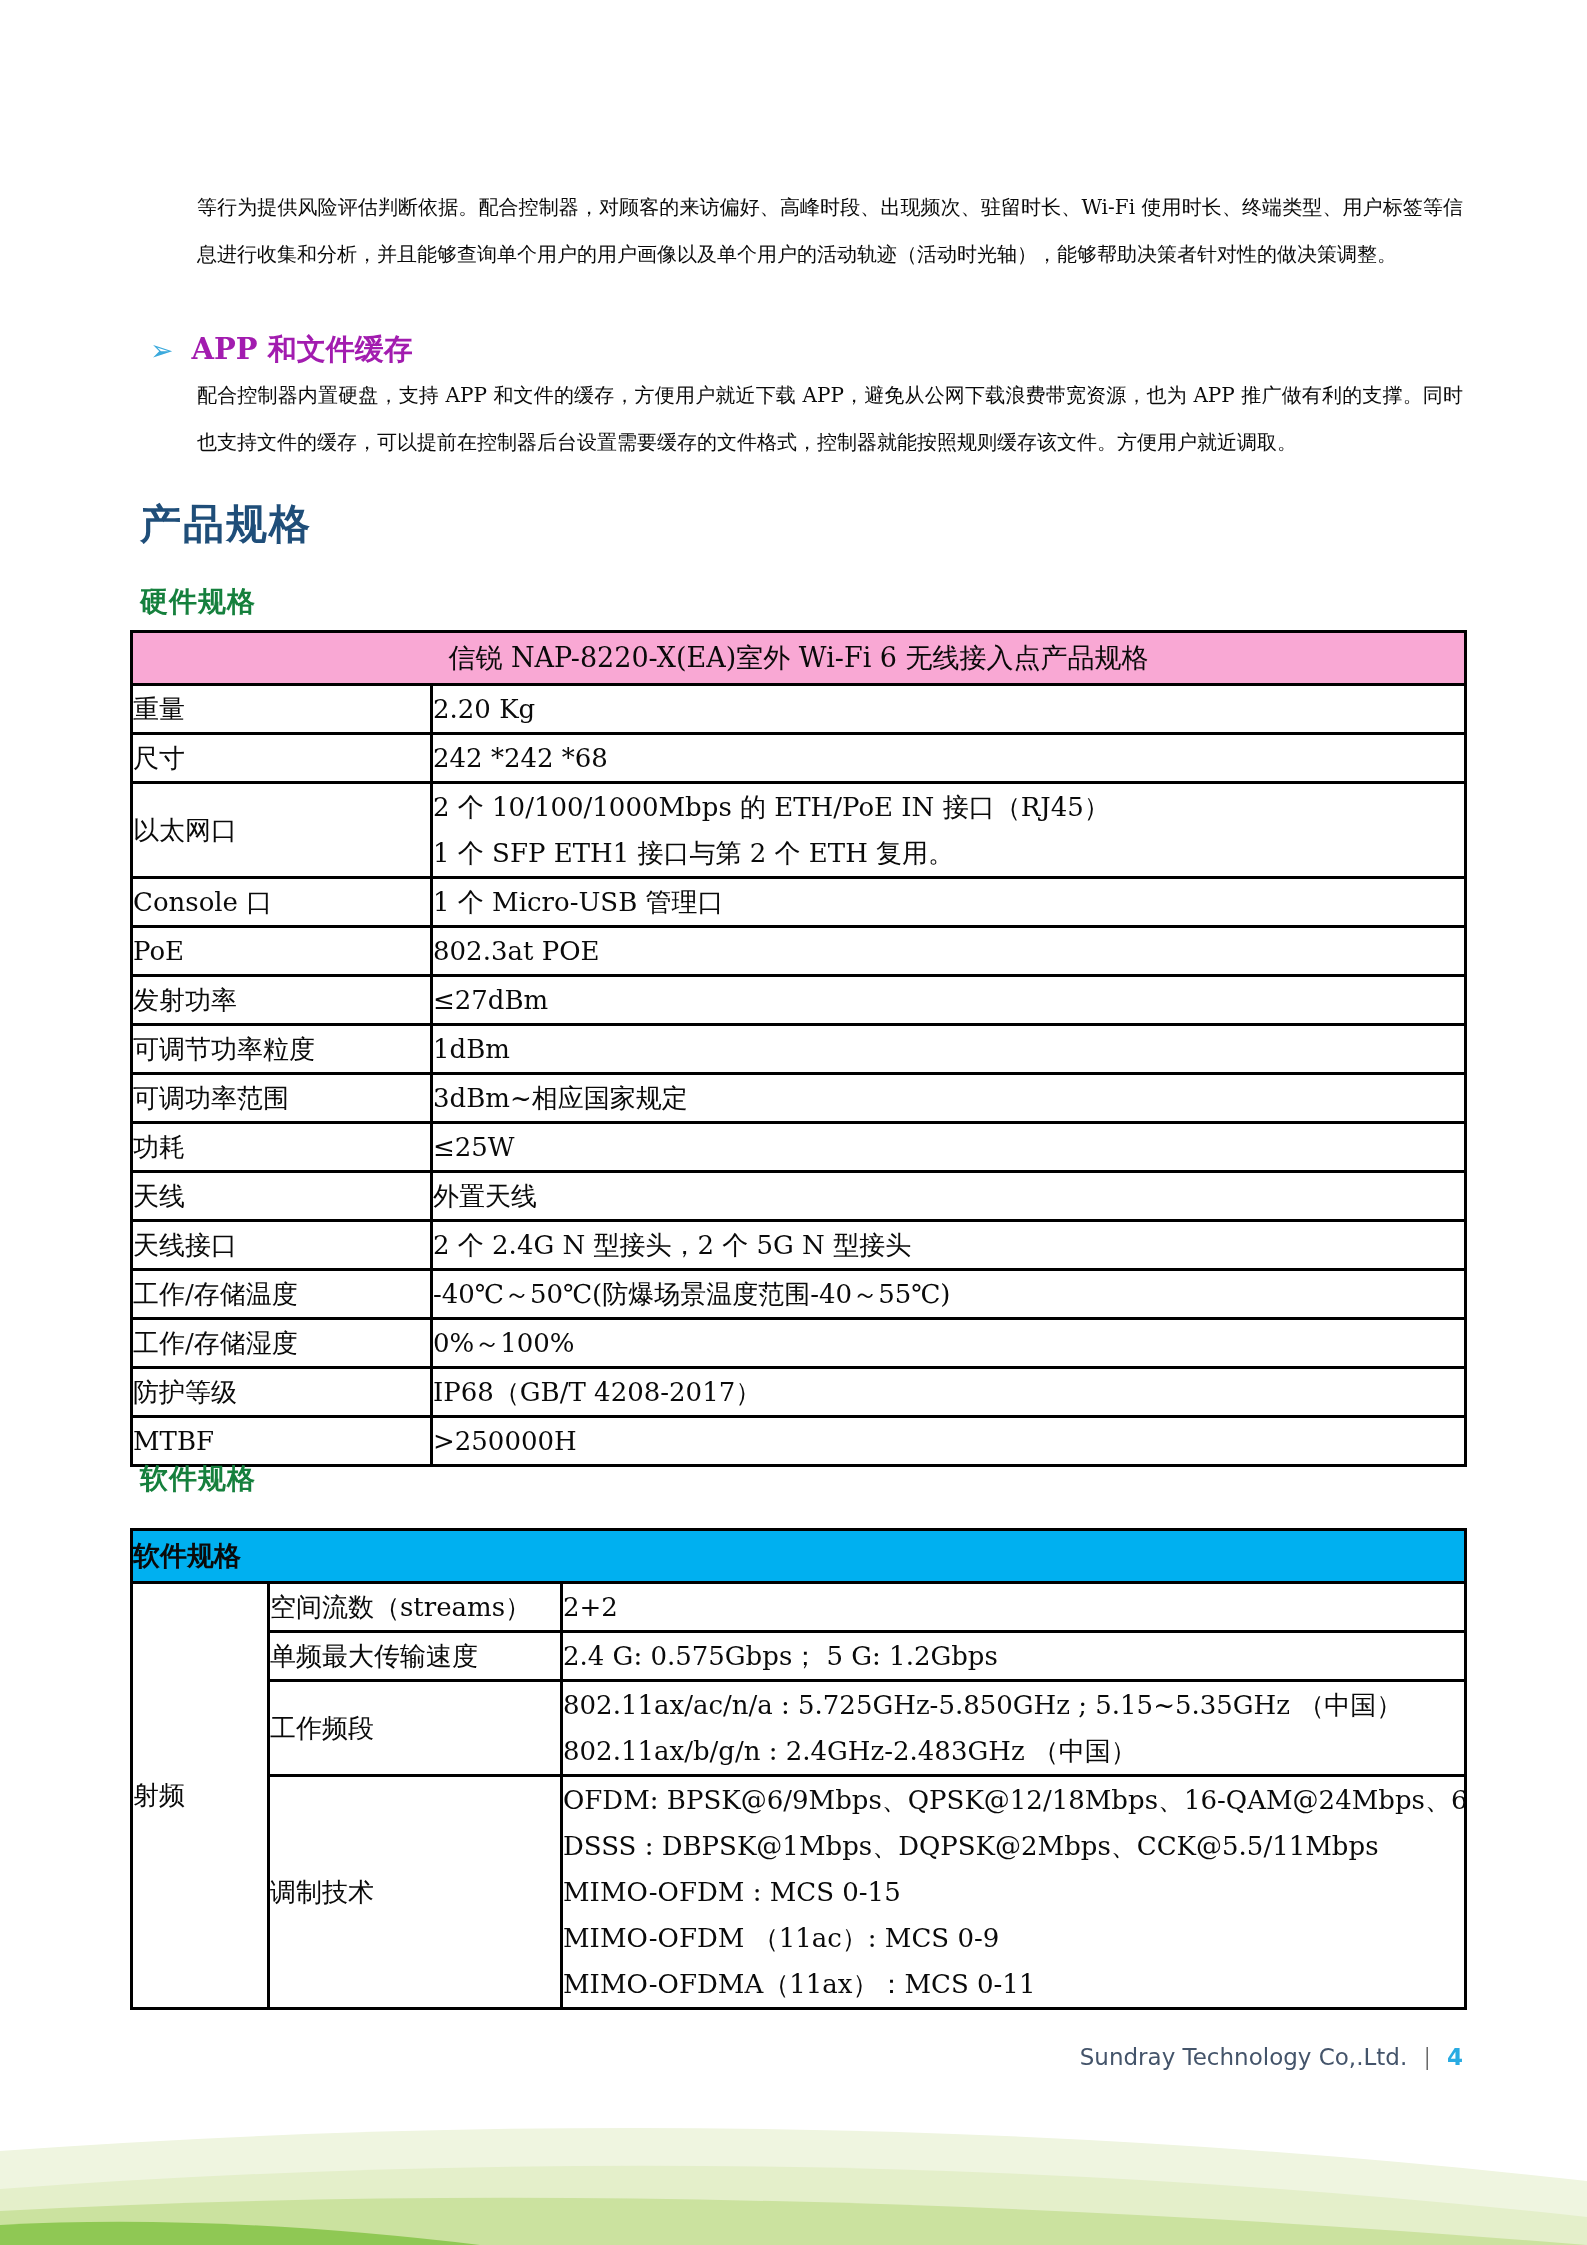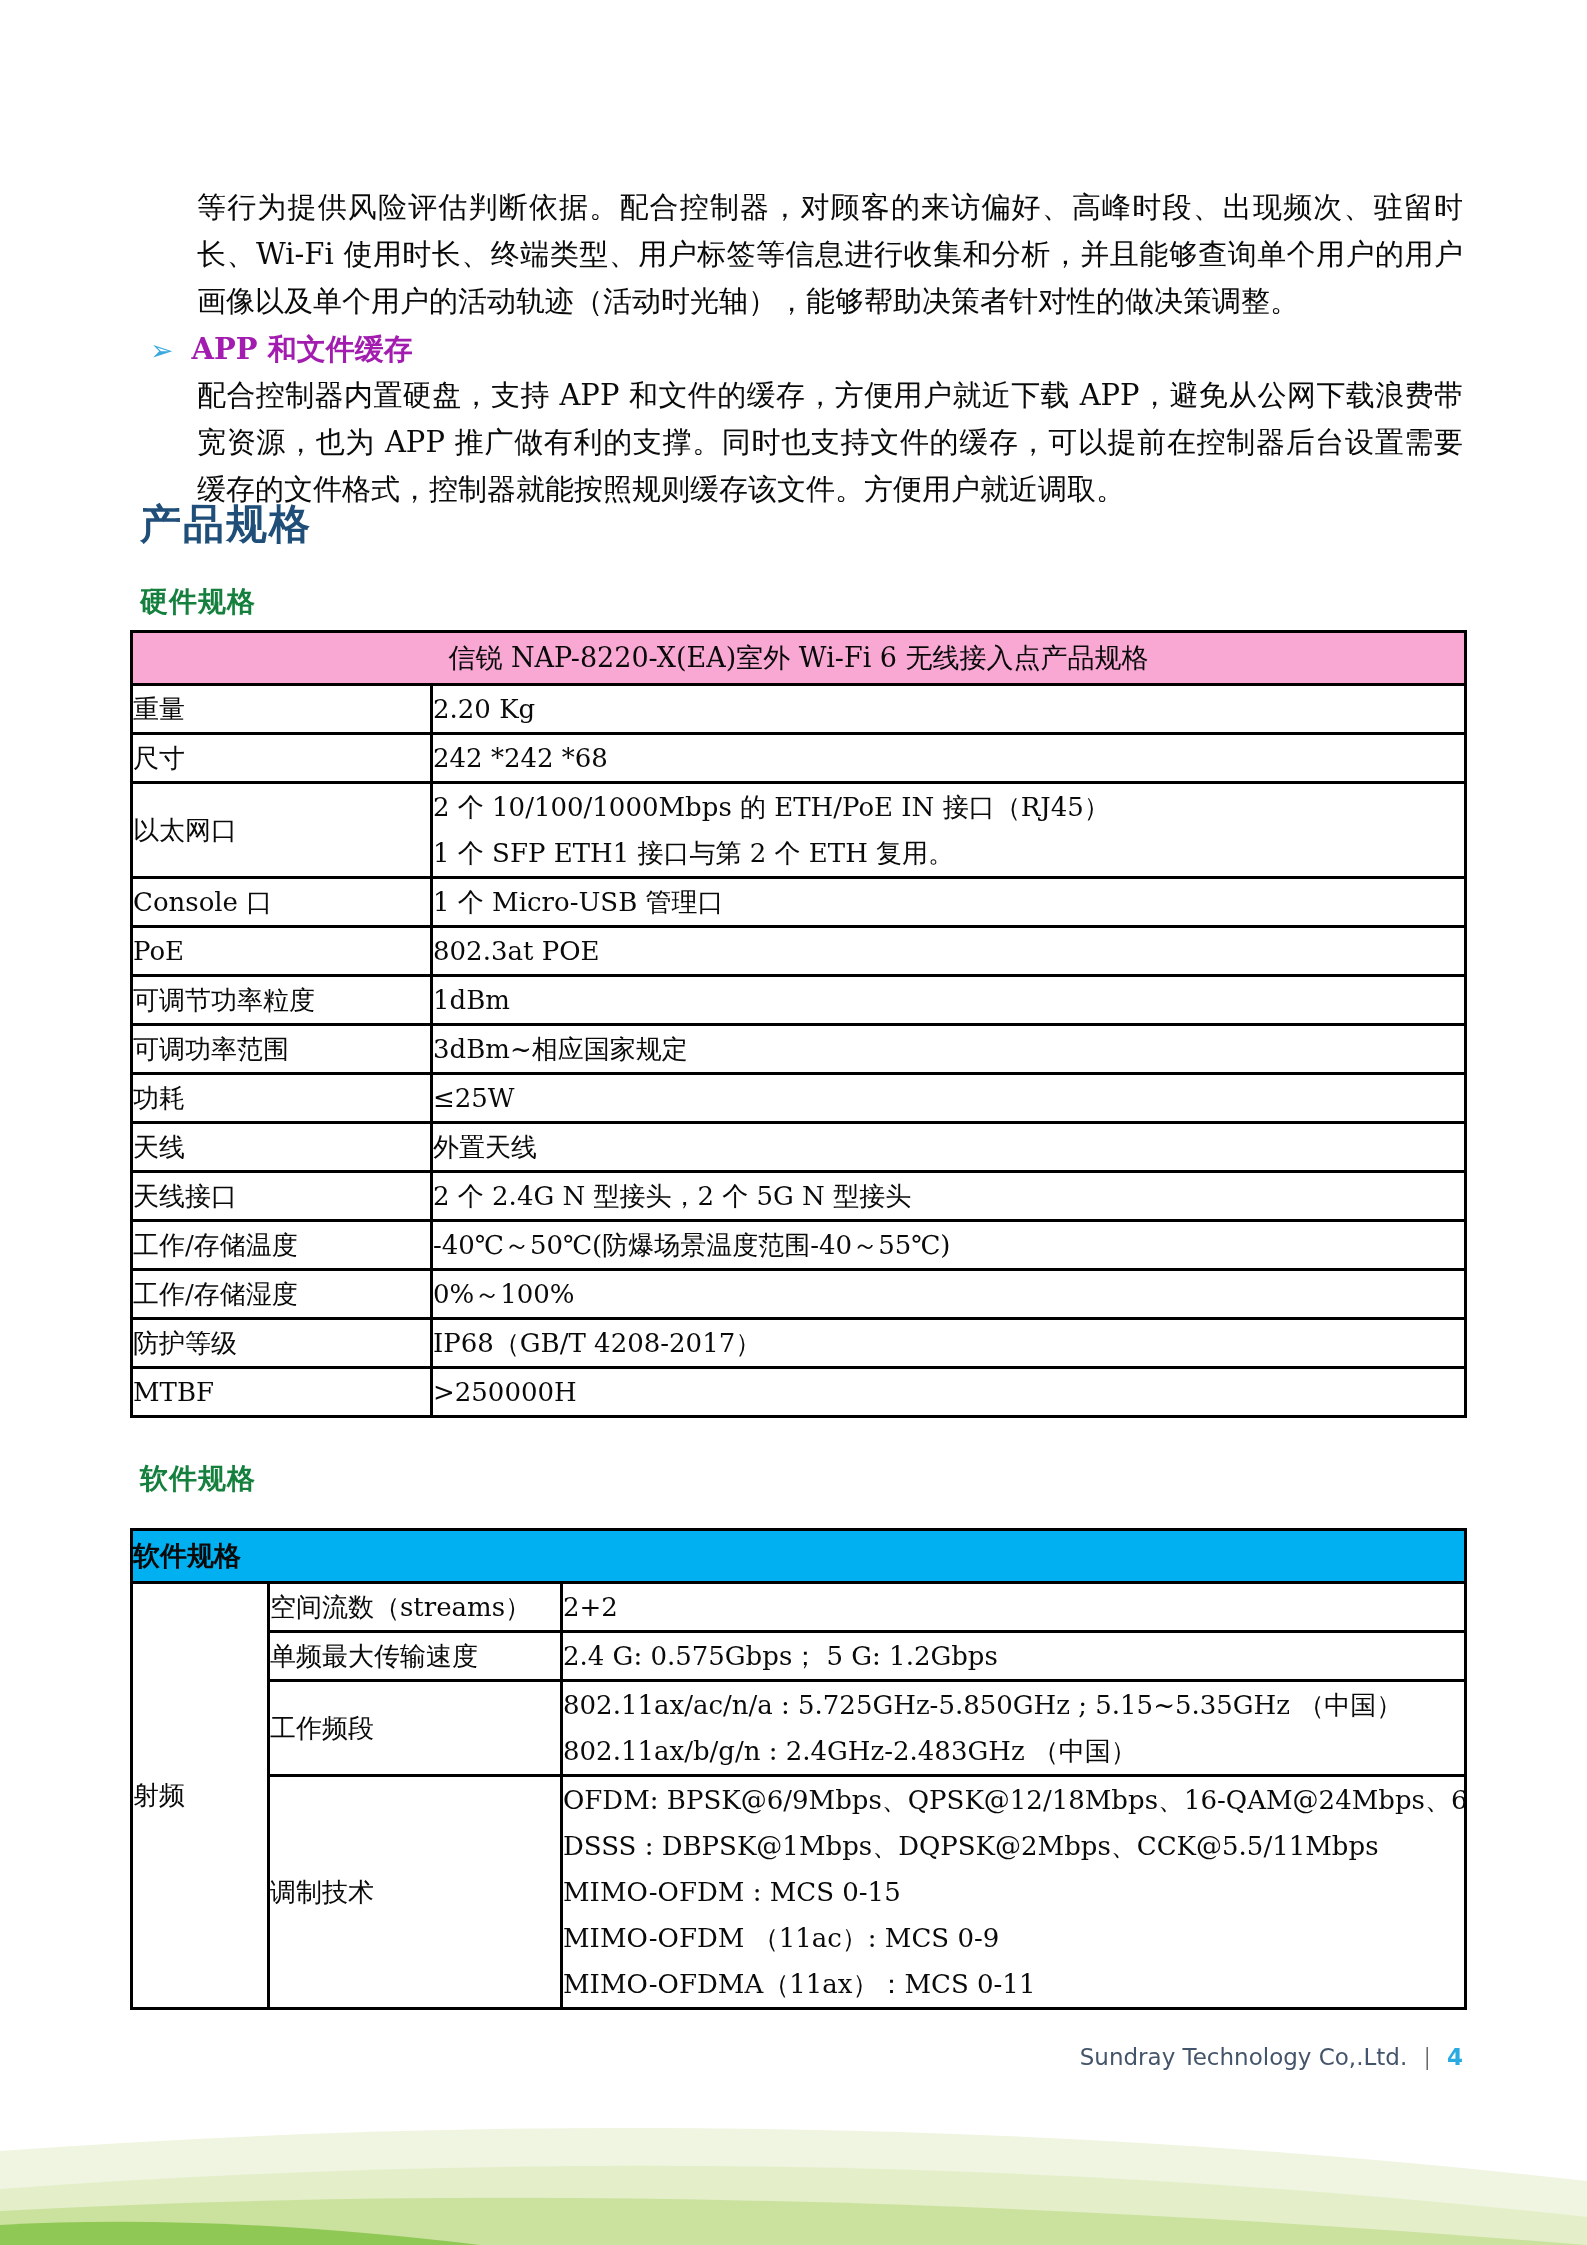--- a/index.html
+++ b/index.html
@@ -5,21 +5,21 @@
   html,body{margin:0;padding:0;}
   body{
     width:1587px;height:2245px;background:#ffffff;position:relative;
     font-family:"DejaVu Serif","Liberation Serif",serif;color:#111;
     overflow:hidden;
   }
   .page{position:absolute;inset:0;}
 
   .para{
     position:absolute;left:197px;width:1266px;margin:0;
-    font-size:29px;line-height:47px;text-align:justify;
+    font-size:20px;line-height:47px;text-align:justify;
     color:#0a0a0a;
   }
   .para1{top:184px;}
   .para2{top:372px;}
 
   .bullet-row{
     position:absolute;left:150px;top:330px;display:flex;align-items:center;
   }
   .bullet-marker{
     color:#3aa9dc;font-size:28px;margin-right:18px;
@@ -124,20 +124,26 @@
       <tr>
         <td class="lbl">Console 口</td>
         <td class="val">
             <div class="line">1 个 Micro-USB 管理口</div>
           </td>
       </tr>
       <tr>
         <td class="lbl">PoE</td>
         <td class="val">
             <div class="line">802.3at POE</div>
+          </td>
+      </tr>
+      <tr>
+        <td class="lbl">发射功率</td>
+        <td class="val">
+            <div class="line">≤27dBm</div>
           </td>
       </tr>
       <tr>
         <td class="lbl">可调节功率粒度</td>
         <td class="val">
             <div class="line">1dBm</div>
           </td>
       </tr>
       <tr>
         <td class="lbl">可调功率范围</td>

